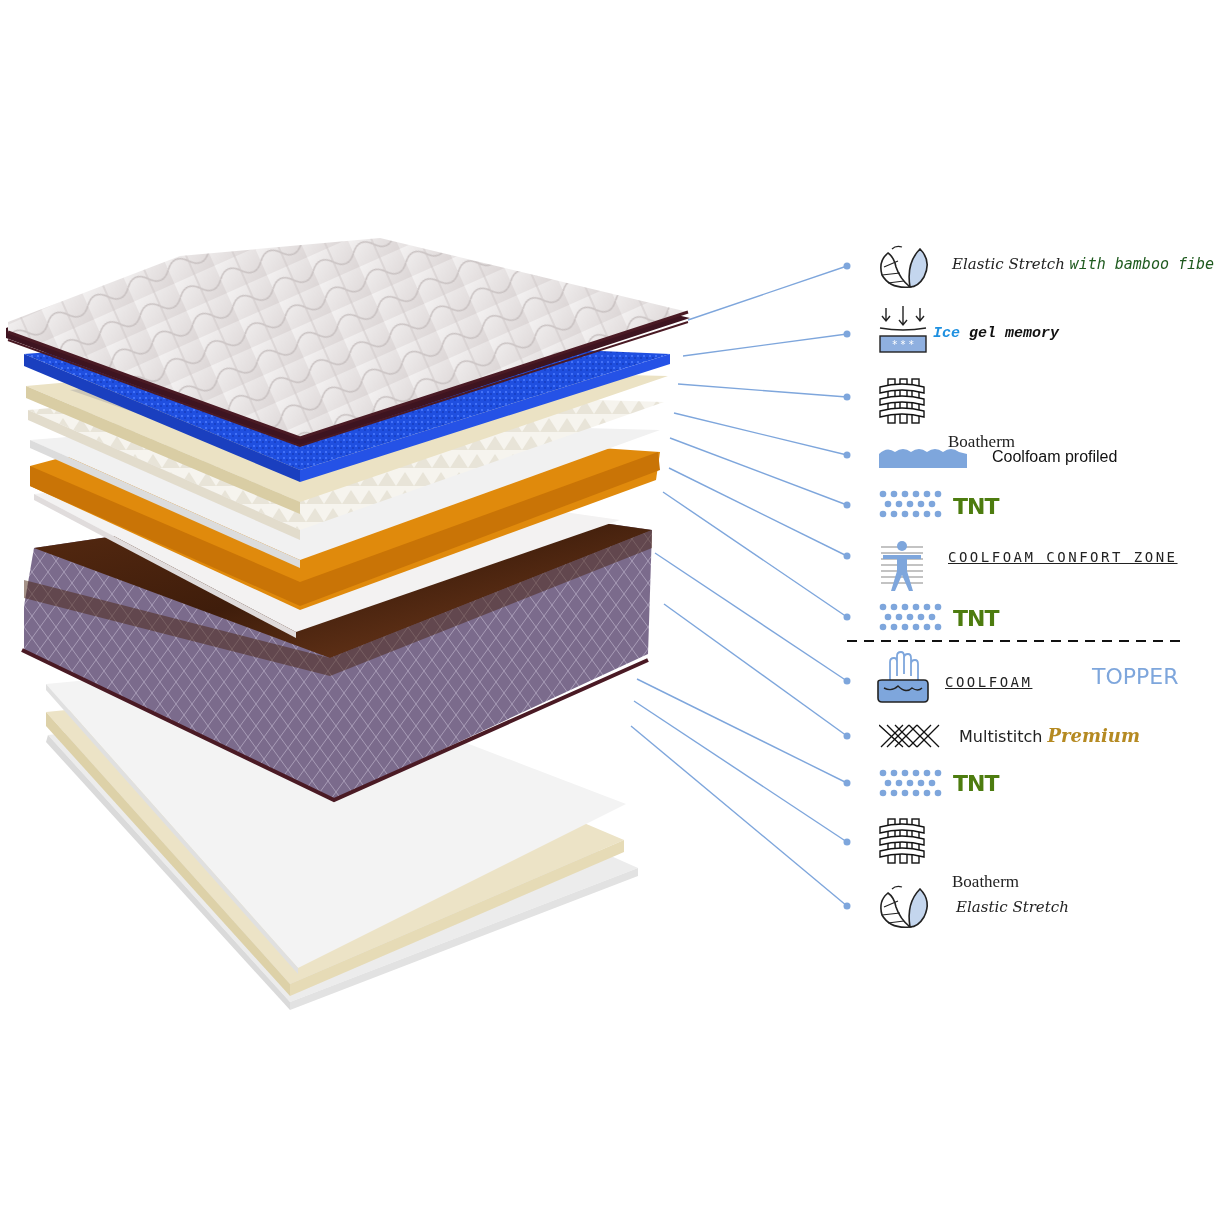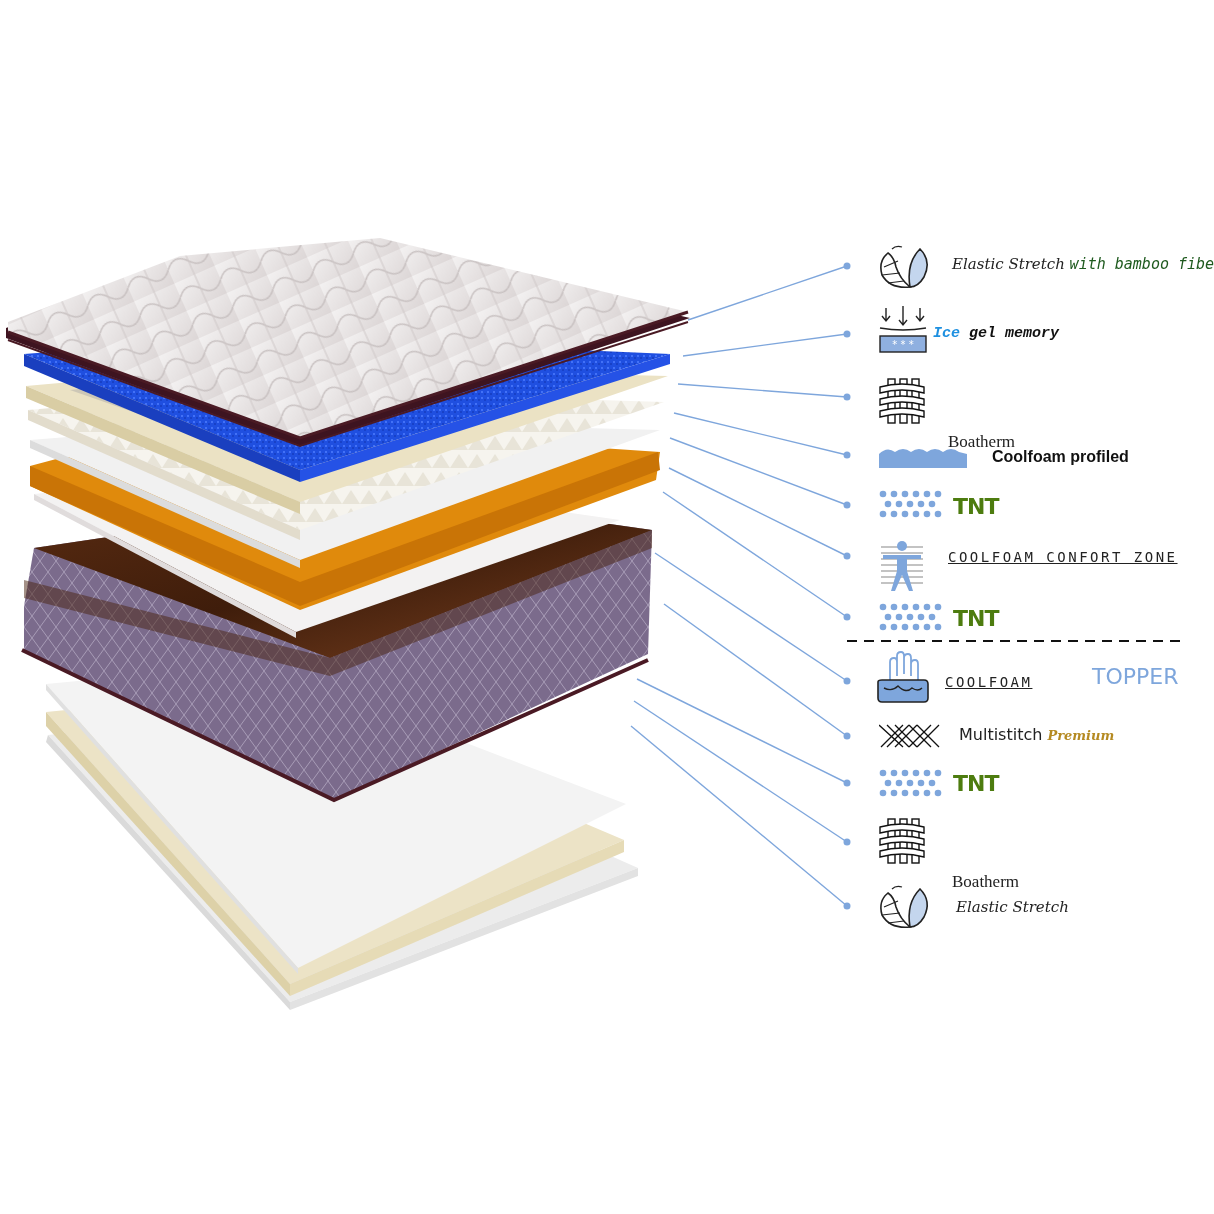--- a/index.html
+++ b/index.html
@@ -6,25 +6,25 @@
   body{width:1214px;height:1214px;position:relative;overflow:hidden;font-family:"DejaVu Sans",sans-serif;}
   #stage{position:absolute;left:0;top:0;width:1214px;height:1214px;}
   svg.layer{position:absolute;left:0;top:0;}
   .label{position:absolute;white-space:nowrap;line-height:1;}
   .icon{position:absolute;}
   .lbl-elastic{font-family:"DejaVu Serif",serif;font-style:italic;font-size:15px;color:#222;}
   .lbl-green{font-family:"DejaVu Sans Mono",monospace;font-style:italic;color:#1e5a1e;font-size:15px;}
   .lbl-ice{font-family:Liberation Mono, monospace;font-style:italic;font-weight:bold;font-size:15px;color:#111;}
   .lbl-ice .ice{color:#1e90e0;}
   .lbl-serif{font-family:"Liberation Serif",serif;font-size:17px;color:#222;margin-top:42px;}
-  .lbl-bold{font-family:"Liberation Sans",sans-serif;font-weight:bold;font-size:16px;color:#111;}
+  .lbl-bold{font-family:"Liberation Sans",sans-serif;font-weight:normal;font-size:16px;color:#111;}
   .lbl-tnt{font-family:"DejaVu Sans",sans-serif;font-weight:bold;font-size:22px;color:#4d7c0f;letter-spacing:-1px;}
   .lbl-mono{font-family:"DejaVu Sans Mono",monospace;font-size:14px;letter-spacing:2.5px;color:#222;text-decoration:underline;}
   .lbl-multi{font-family:"DejaVu Sans",sans-serif;font-size:16px;color:#222;}
-  .lbl-multi .prem{font-family:"DejaVu Serif",serif;font-style:italic;font-weight:bold;color:#b58a22;font-size:13px;}
+  .lbl-multi .prem{font-family:"DejaVu Serif",serif;font-style:italic;font-weight:bold;color:#b58a22;font-size:18px;}
   .topper{position:absolute;font-family:"DejaVu Sans",sans-serif;font-size:22px;color:#7ea6dc;margin-top:48px;}
 </style>
 </head>
 <body>
 
 <div id="stage">
 
   <svg class="layer" width="1214" height="1214" viewBox="0 0 1214 1214">
     <defs>
       <linearGradient id="gQuilt" x1="0" y1="0" x2="1" y2="1">

